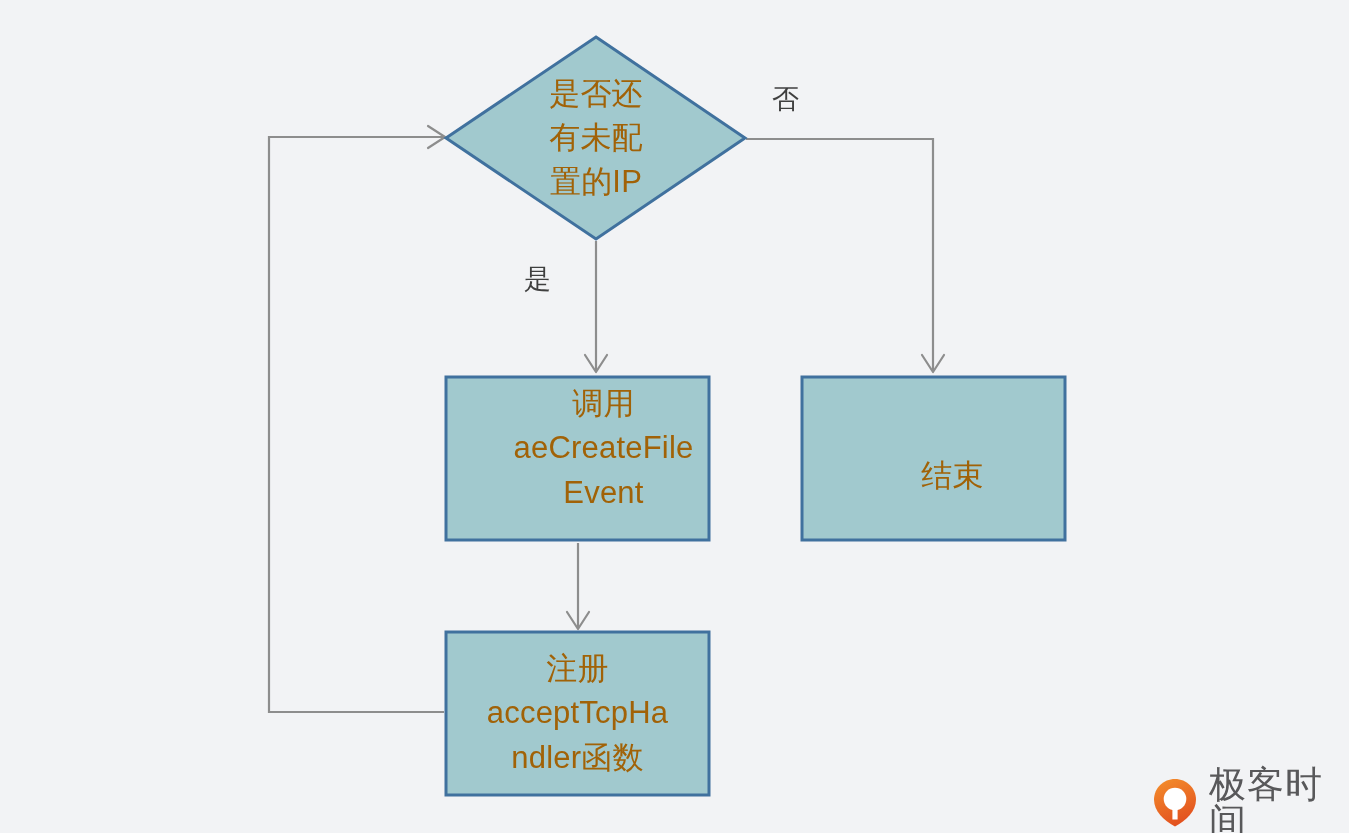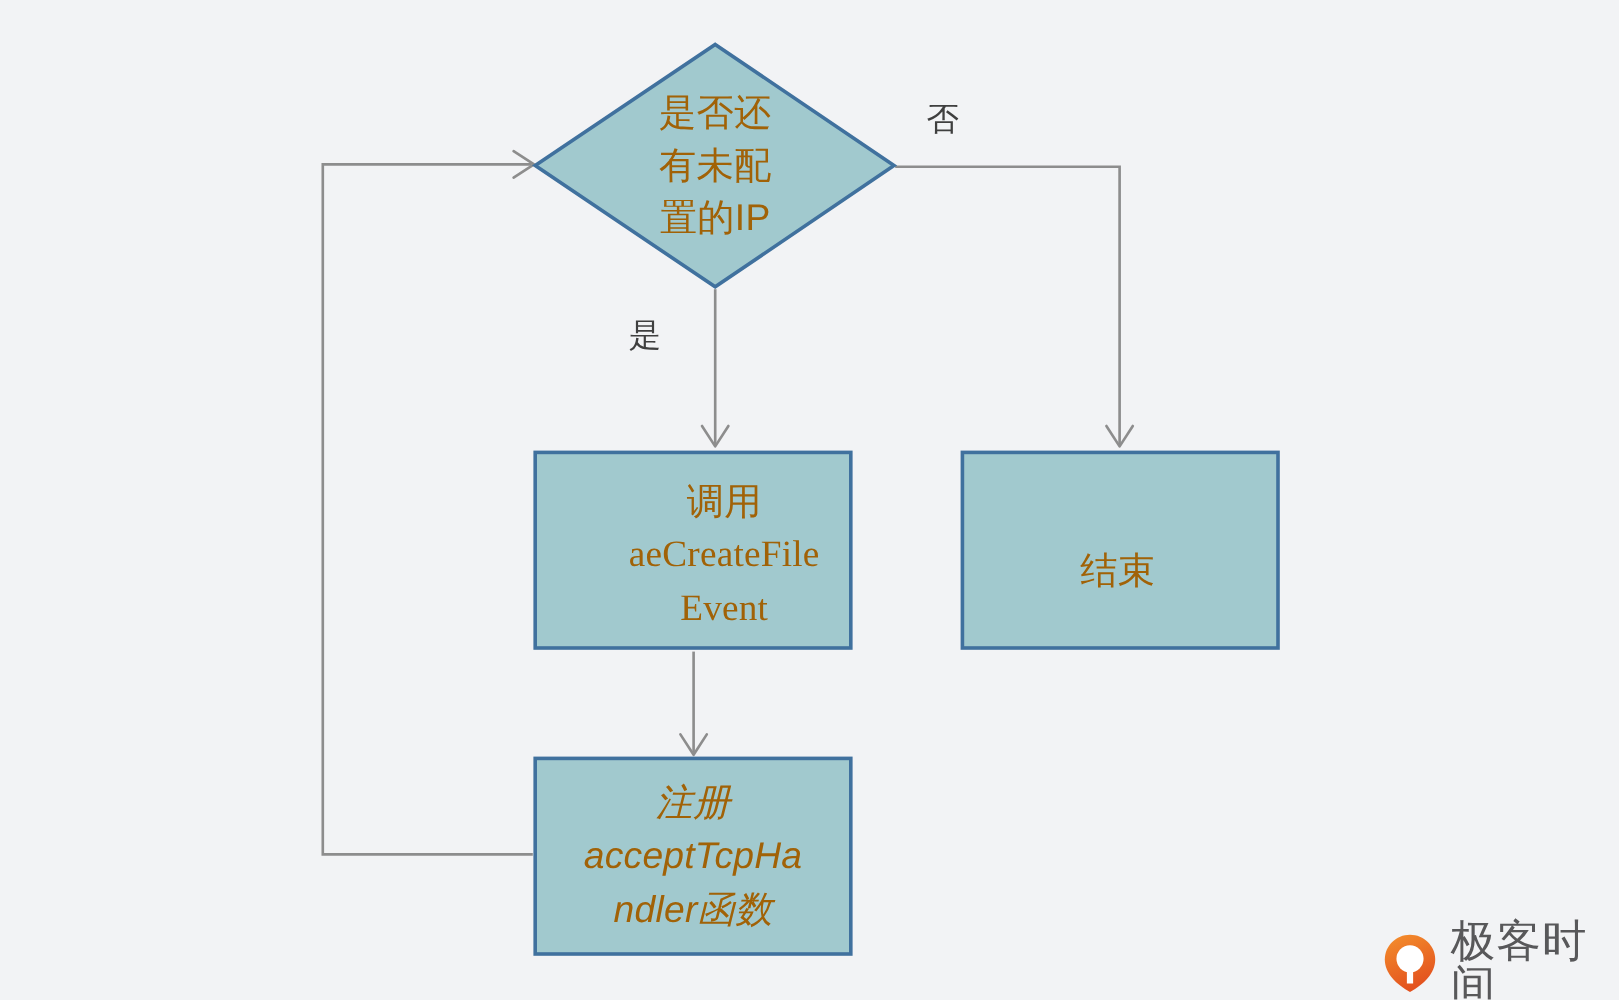--- a/index.html
+++ b/index.html
@@ -44,34 +44,32 @@
   
   #node-decision-text {
     left: 470px;
     top: 52px;
     width: 252px;
     height: 172px;
   }
   
   #node-create-event-text {
     left: 447px;
-    top: 382px;
+    top: 368px;
     width: 313px;
     height: 161px;
-    font-family: Liberation Serif, serif;
   }
   #node-register-handler-text {
     left: 447px;
     top: 633px;
     width: 261px;
     height: 161px;
-    font-style: italic;
   }
   #node-end-text {
-    left: 801px;
+    left: 822px;
     top: 378px;
     width: 261px;
     height: 196px;
   }
   
   #edge-label-yes {
     left: 524px;
     top: 266px;
   }
   #edge-label-no {

